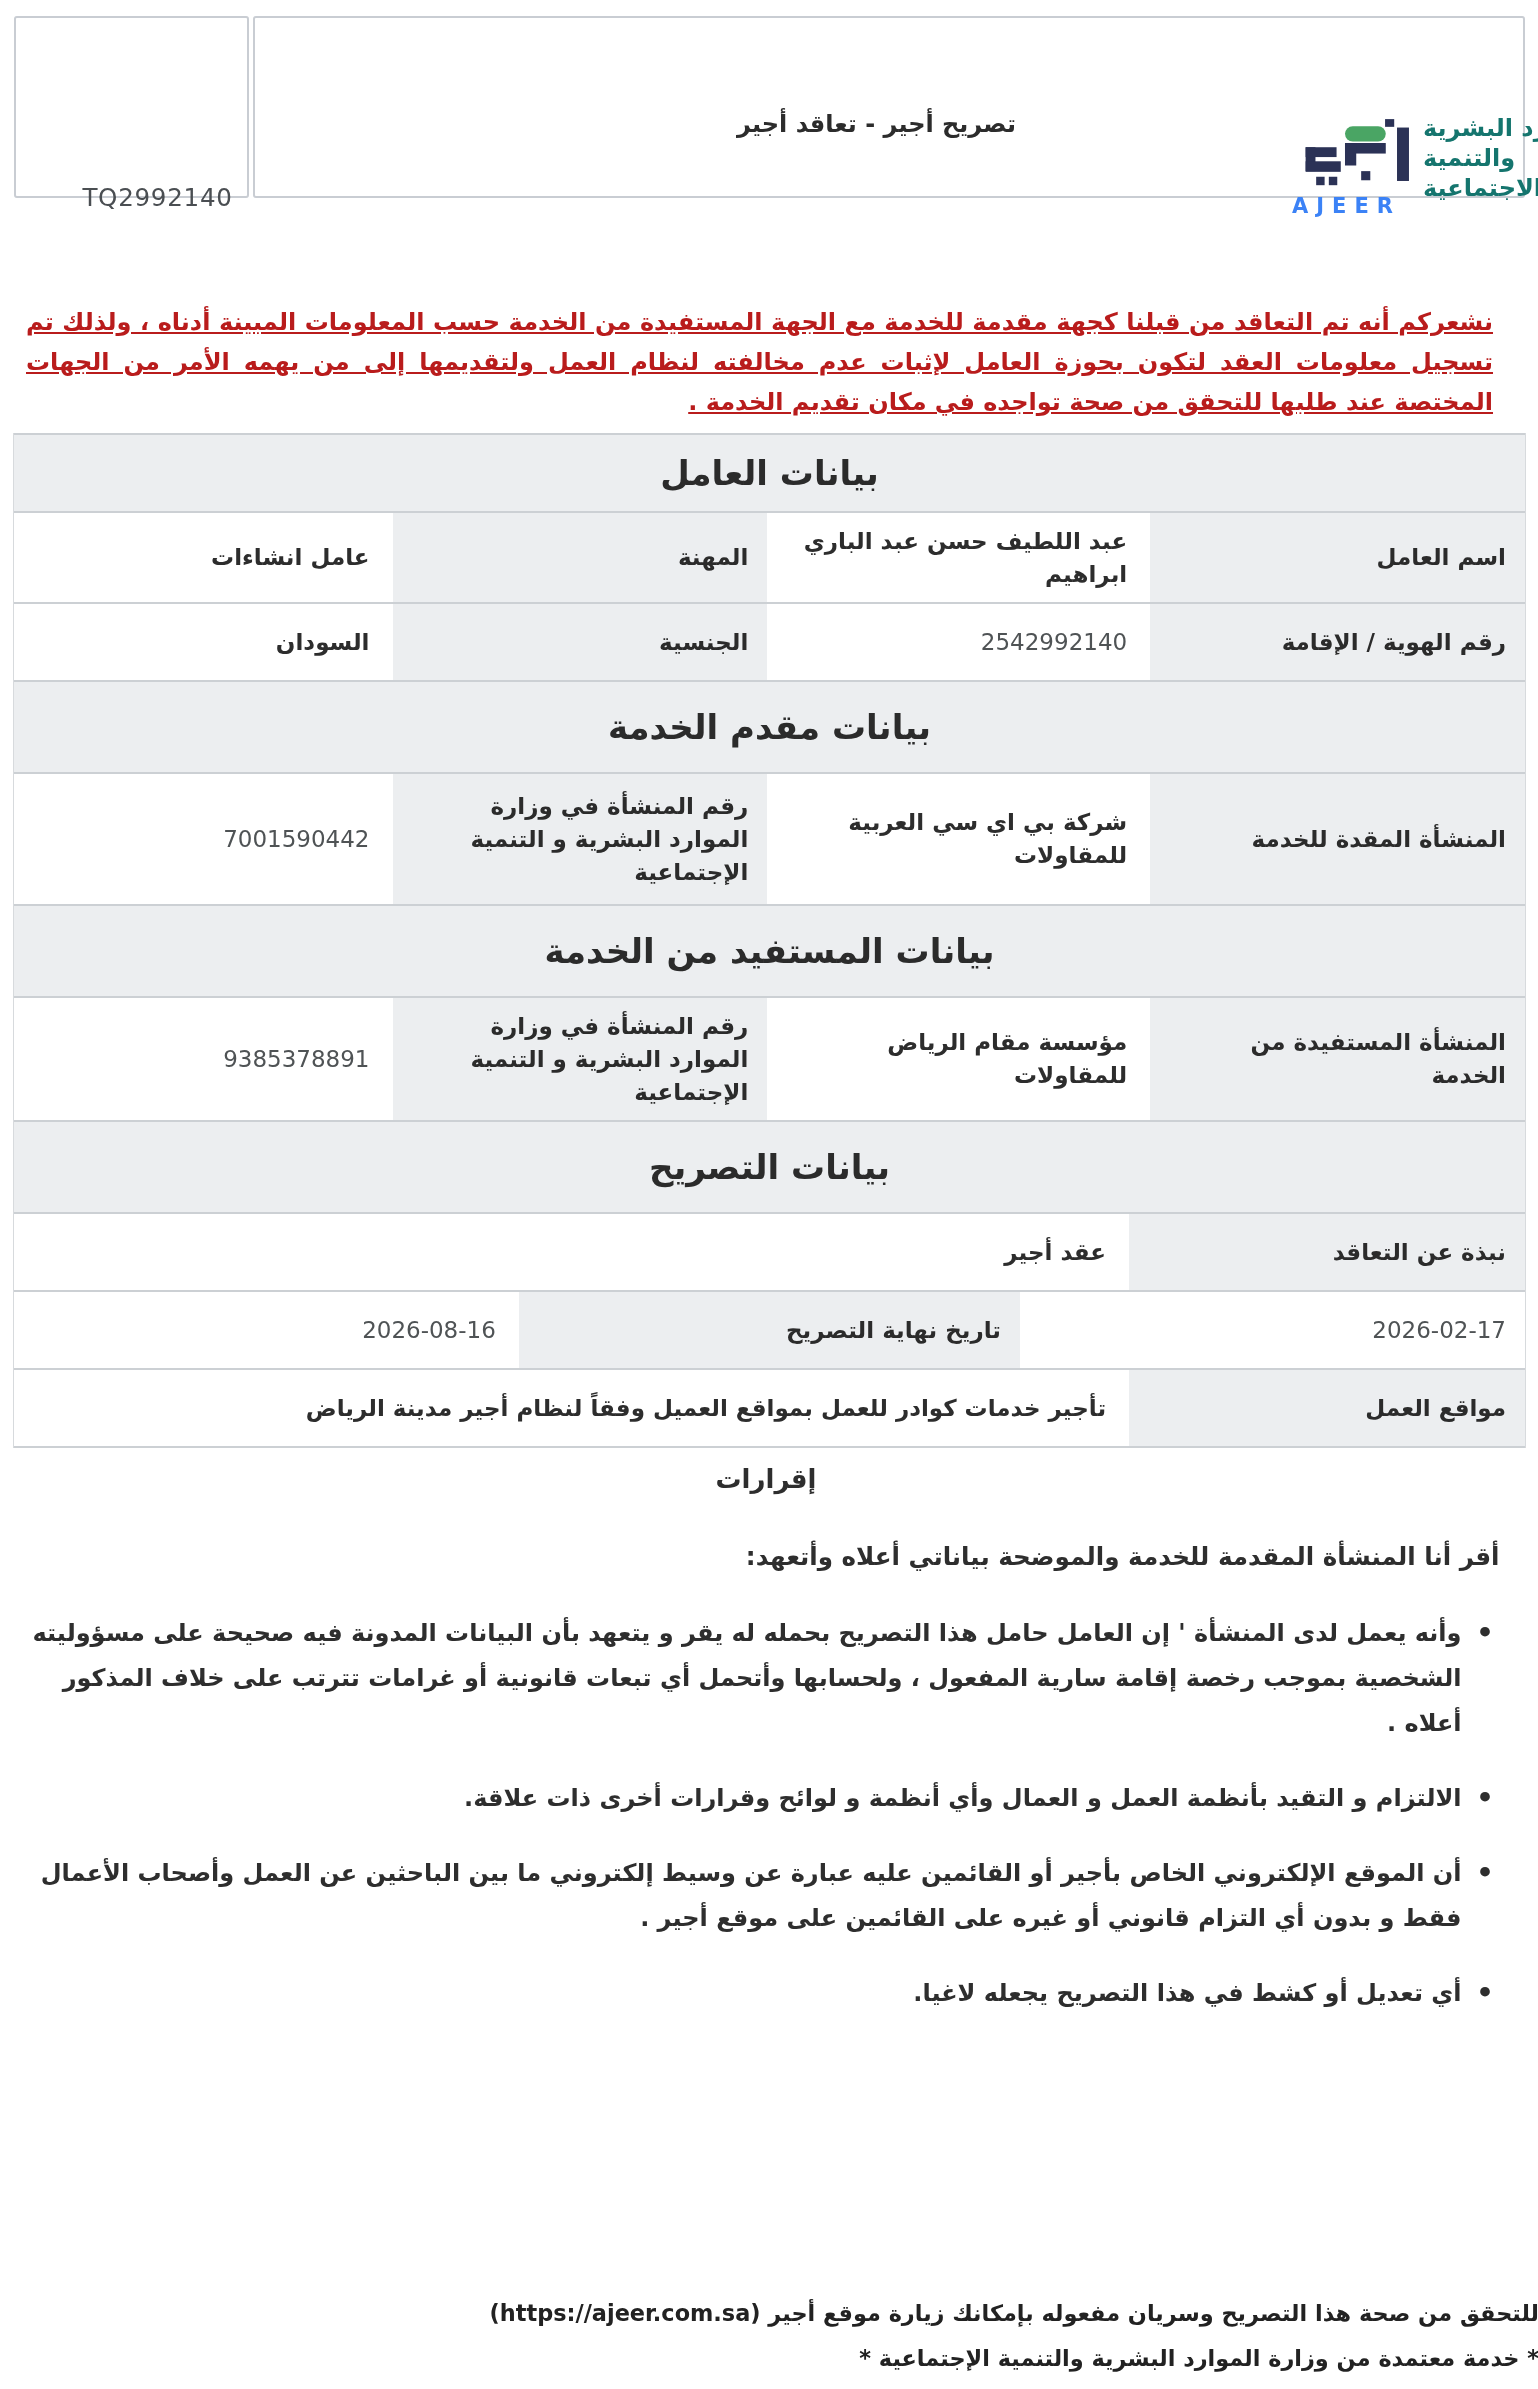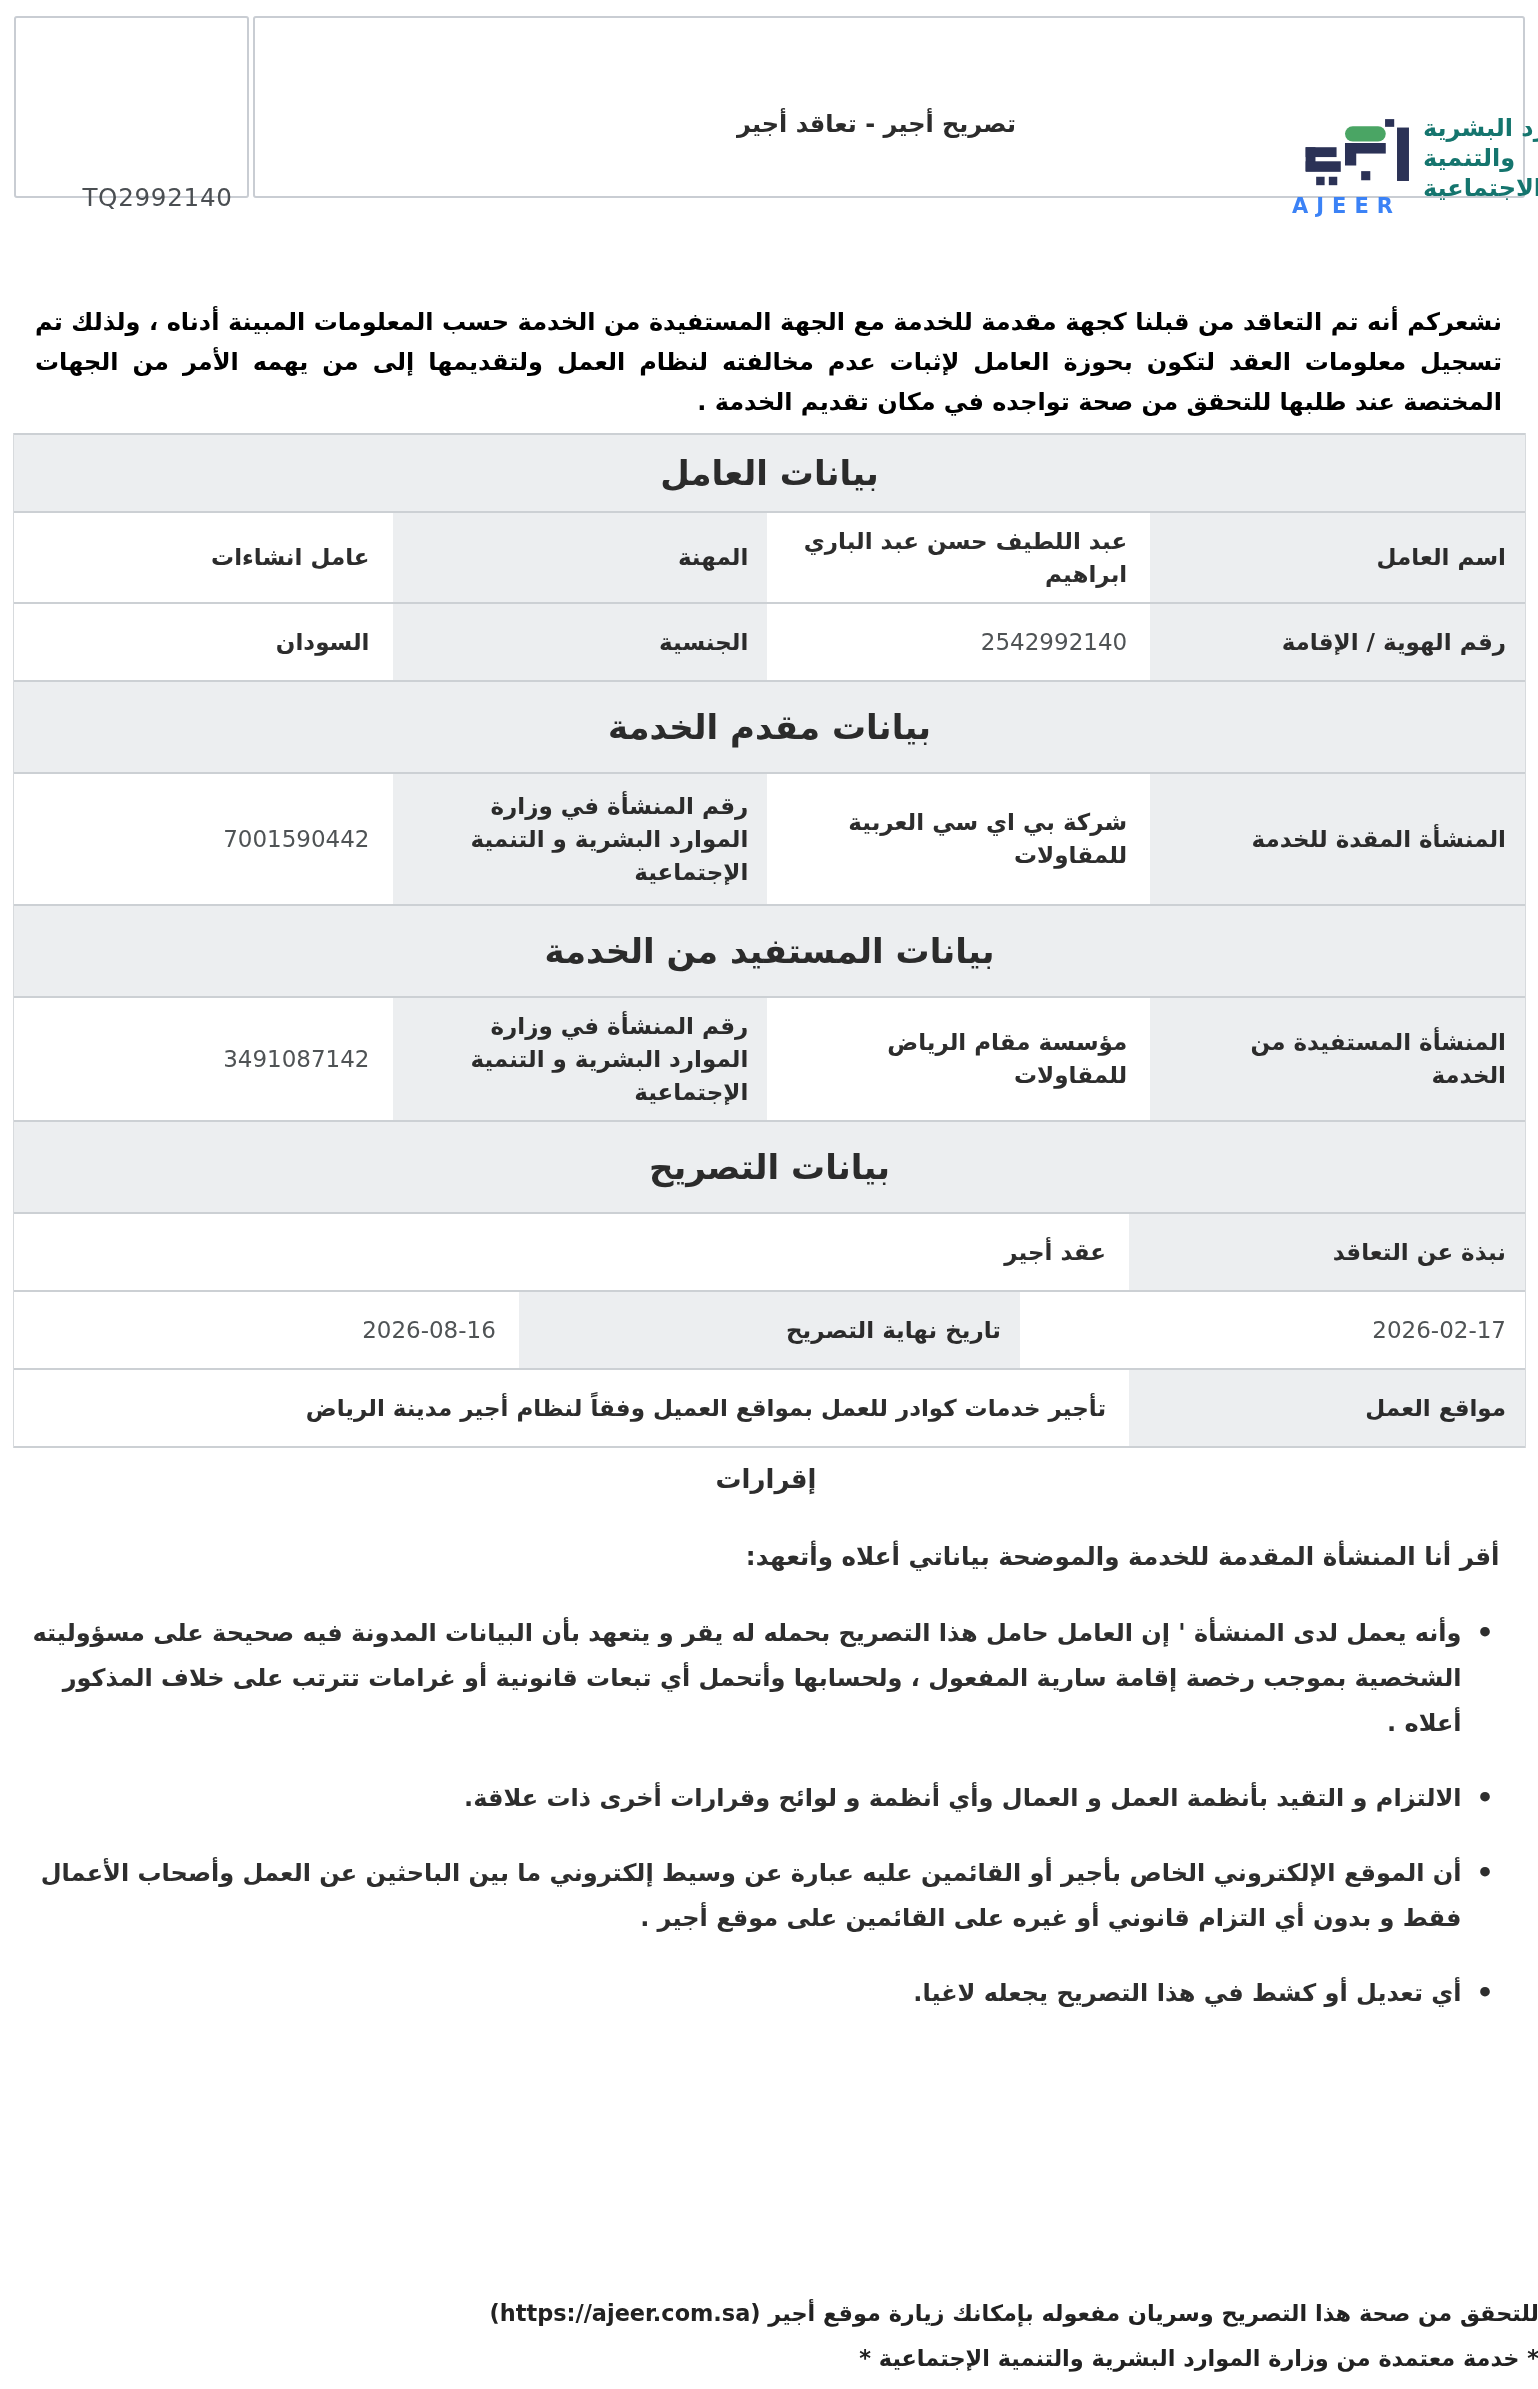--- a/index.html
+++ b/index.html
@@ -32,23 +32,23 @@
     font-size: 21px; font-weight: 700; letter-spacing: 8px; color: #3b82f6;
   }
   .ministry-text {
     position: absolute; left: 1168px; top: 95px; width: 192px;
     text-align: left; color: #15756e; font-size: 24px; font-weight: 700; line-height: 30px;
     direction: rtl;
   }
 
   
   .intro {
-    position: absolute; left: 35px; top: 302px; width: 1467px;
-    font-size: 24px; font-weight: 700; color: #000000;
-    line-height: 40px; text-align: justify; text-justify: inter-word;
+    position: absolute; left: 26px; top: 302px; width: 1467px;
+    font-size: 24px; font-weight: 700; color: #b91c1c;
+    line-height: 40px; text-align: justify; text-justify: inter-word; text-decoration: underline;
   }
 
   
   .gov-table {
     position: absolute; left: 13px; top: 433px; width: 1513px;
     border-left: 1.4px solid #d7dadd; border-right: 1.4px solid #d7dadd;
   }
   .trow { display: flex; column-gap: 4.3px; border-top: 2.9px solid #ccd0d4; background: #fff; }
   .trow:last-child { border-bottom: 2.9px solid #ccd0d4; }
   .cell {
@@ -158,21 +158,21 @@
     </div>
 
     <div class="trow">
       <div class="sec-head h125">بيانات المستفيد من الخدمة</div>
     </div>
     <div class="trow">
       <div class="cell lbl h160">المنشأة المستفيدة من الخدمة</div>
       <div class="cell val h160">مؤسسة مقام الرياض للمقاولات</div>
       <div class="cell lbl h160">رقم المنشأة في وزارة الموارد البشرية و التنمية الإجتماعية</div>
       <div class="cell val num h160">
-          <span class="num-run">3491087142</span>
+          <span class="num-run">9385378891</span>
         </div>
     </div>
 
     <div class="trow">
       <div class="sec-head h125">بيانات التصريح</div>
     </div>
     <div class="trow">
       <div class="cell lbl">نبذة عن التعاقد</div>
       <div class="cell val span3">عقد أجير</div>
     </div>

